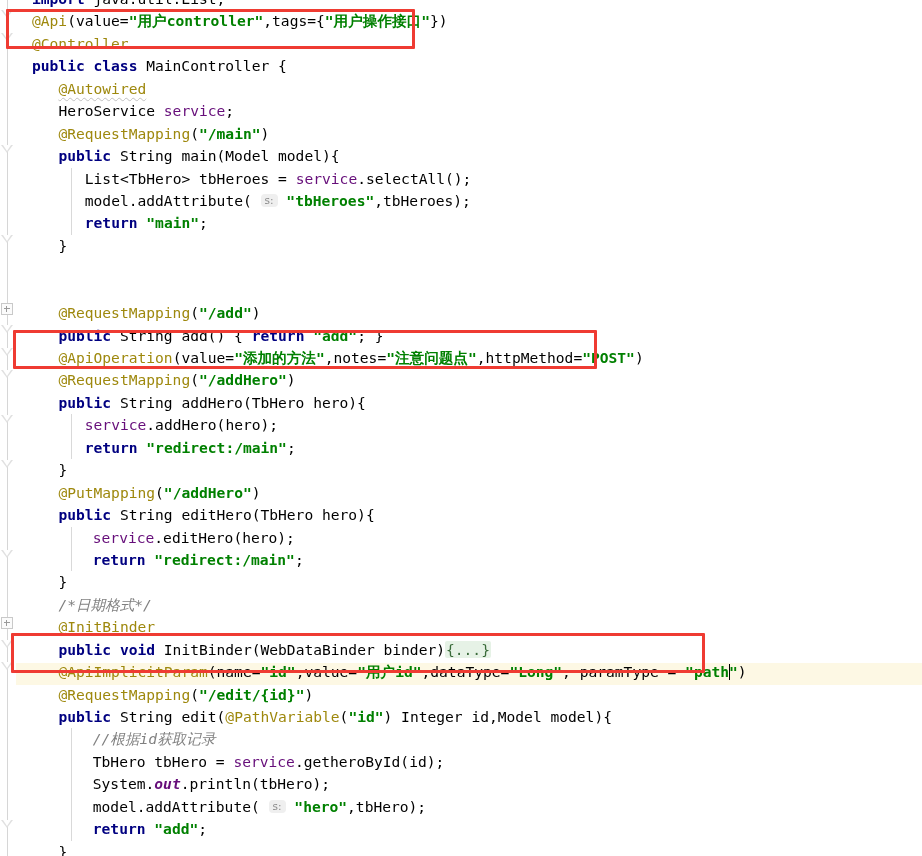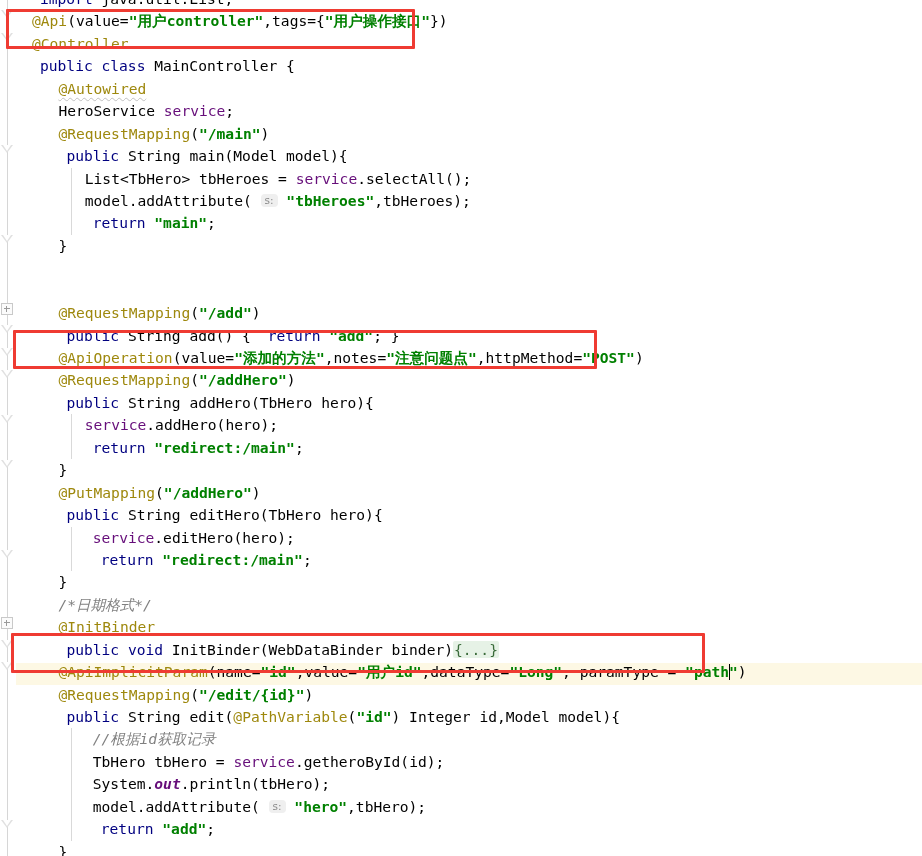--- a/index.html
+++ b/index.html
@@ -76,21 +76,21 @@
 
   
   .guide{
     position:absolute;
     width:1px;background:#d9d9d9;
     top:0;height:22.45px;
   }
   .g1{left:55px;}
 
   
-  .kw{color:#000080;font-weight:normal;margin-left:8px;}
+  .kw{color:#000080;font-weight:bold;}
   .ann{color:#9e880d;margin-top:28px;}
   .str{color:#008000;font-weight:bold;}
   .fld{color:#660e7a;font-weight:normal;}
   .stat{color:#660e7a;font-weight:bold;font-style:italic;}
   .cmt{color:#808080;font-style:italic;}
   .pl{color:#000000;}
 
   
   .wavy{
     text-decoration:underline;

